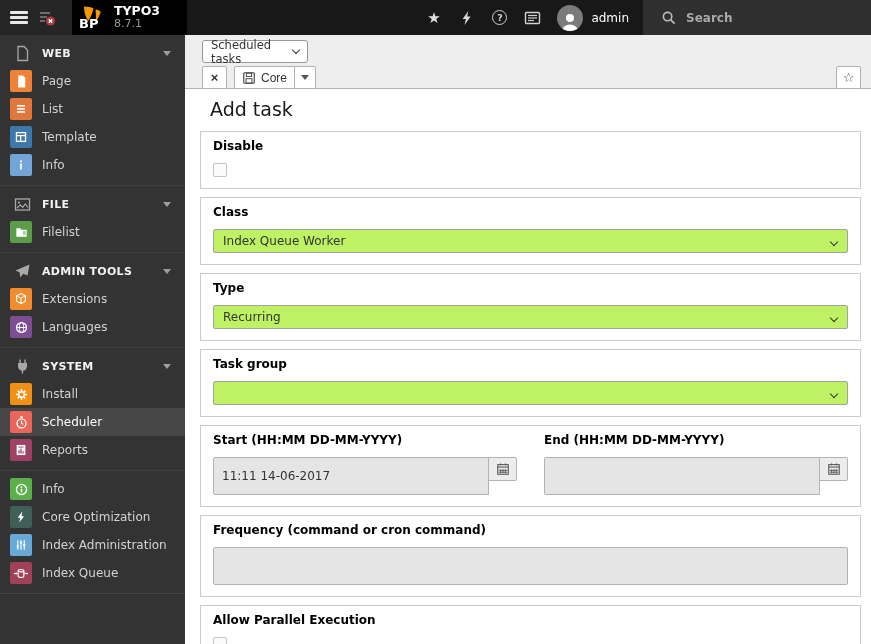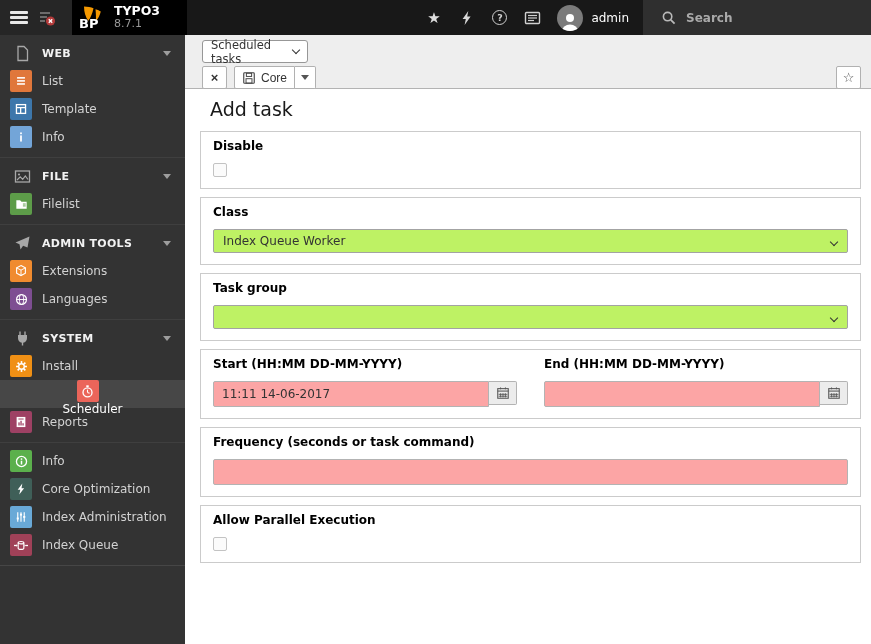--- a/index.html
+++ b/index.html
@@ -37,21 +37,21 @@
   
   .sidebar { width:185px; background:#333; flex:0 0 auto; overflow:hidden; }
   .side-section { padding:4px 0 6px; }
   .side-section + .side-section { border-top:1px solid #3f3f3f; }
   .side-section.last { border-bottom:1px solid #464646; }
   .sec-header { height:28px; display:flex; align-items:center; padding:0 14px; cursor:pointer; }
   .sec-icon { width:17px; height:17px; margin-right:11px; flex:0 0 auto; }
   .sec-label { flex:1; color:#f2f2f2; font-size:11px; font-weight:bold; letter-spacing:.3px; }
   .caret-down { width:0; height:0; border-left:4px solid transparent; border-right:4px solid transparent; border-top:5px solid #9d9d9d; }
   .item { height:28px; display:flex; align-items:center; padding:0 10px; cursor:pointer; }
-  .item.active { background:#474747;flex-direction:column; }
+  .item.active { background:#474747; }
   .item-icon { width:22px; height:22px; border-radius:2px; margin-right:10px; flex:0 0 auto;
     display:flex; align-items:center; justify-content:center; }
   .item-label { color:#d2d2d2; font-size:12px; }
   .item.active .item-label { color:#fff; }
   
   .main { flex:1; display:flex; flex-direction:column; background:#fff; min-width:0; }
   .docheader { height:54px; background:#eee; border-bottom:1px solid #b3b3b3; padding:5px 10px 0 17px; }
   .dh-row1 { height:23px; margin-bottom:3px; display:flex; align-items:center; }
   .dh-select { width:106px; height:23px; background:#fff; border:1px solid #979797; border-radius:3px;
     display:flex; align-items:center; padding:0 8px; font-size:11.5px; color:#333; cursor:pointer; }
@@ -68,21 +68,21 @@
   
   .content { padding:7px 10px 0 15px; flex:1; overflow:hidden; }
   .page-title { font-size:19px; font-weight:400; color:#1a1a1a; margin:2px 0 11px 10px; }
   .panel { border:1px solid #cbcbcb; background:#fff; margin-bottom:8px; padding:7px 12px 11px; }
   .flabel { font-size:12px; font-weight:bold; color:#000; line-height:14px; margin-bottom:10px; }
   .cb { display:block; width:14px; height:14px; border:1px solid #c3c3c3; border-radius:2px; background:#fbfbfb; margin-top:1px; cursor:pointer; }
   .select { position:relative; height:24px; border:1px solid #a3a3a3; border-radius:2px; background:#bef264;
     display:flex; align-items:center; padding:0 26px 0 9px; font-size:12px; color:#333; cursor:pointer; }
   .select .chev { position:absolute; right:10px; top:9px; margin:0; }
   .input { display:block; width:100%; height:24px; border:1px solid #b3b3b3; border-radius:2px;
-    font-size:12px; color:#333; padding:12px 8px; font-family:inherit; background:#fca5a5; }
+    font-size:12px; color:#333; padding:18px 8px; font-family:inherit; background:#e5e5e5; }
   .dt-row { display:flex; gap:27px; }
   .dt-col { flex:1; min-width:0; }
   .input-group { display:flex; }
   .input-group .input { flex:1; border-radius:2px 0 0 2px; min-width:0; }
   .addon { width:28px; height:24px; border:1px solid #b3b3b3; border-left:none; background:#ececec;
     border-radius:0 2px 2px 0; display:flex; align-items:center; justify-content:center; cursor:pointer; flex:0 0 auto; }
 </style>
 </head>
 <body>
 
@@ -167,20 +167,28 @@
 
   <aside class="sidebar">
 
     <div class="side-section">
       <div class="sec-header">
         <svg class="sec-icon" viewBox="0 0 17 17">
             <path d="M4 1.5h6l3.5 3.5v10.5H4z" fill="none" stroke="#a8a8a8" stroke-width="1.3"></path>
           </svg>
         <span class="sec-label">WEB</span>
         <span class="caret-down"></span>
+      </div>
+      <div class="item">
+        <span class="item-icon" style="background-color: rgb(238, 130, 55);">
+          <svg width="15" height="15" viewBox="0 0 16 16">
+              <path d="M4.5 1.5h5L12 4v10.5H4.5z" fill="#fff"></path>
+            </svg>
+        </span>
+        <span class="item-label">Page</span>
       </div>
       <div class="item">
         <span class="item-icon" style="background-color: rgb(224, 119, 59);">
           <svg width="14" height="14" viewBox="0 0 16 16">
               <g fill="#fff">
                 <rect x="3.5" y="3.5" width="9" height="1.8"></rect>
                 <rect x="3.5" y="7" width="9" height="1.8"></rect>
                 <rect x="3.5" y="10.5" width="9" height="1.8"></rect>
               </g>
             </svg>
@@ -419,20 +427,27 @@
       </div>
 
       <div class="panel">
         <div class="flabel">Class</div>
         <div class="select">
           <span>Index Queue Worker</span>
           <span class="chev"></span>
         </div>
       </div>
 
+      <div class="panel">
+        <div class="flabel">Type</div>
+        <div class="select">
+          <span>Recurring</span>
+          <span class="chev"></span>
+        </div>
+      </div>
 
       <div class="panel">
         <div class="flabel">Task group</div>
         <div class="select">
           <span></span>
           <span class="chev"></span>
         </div>
       </div>
 
       <div class="panel">
@@ -476,21 +491,21 @@
                       <line x1="3" y1="11.7" x2="13" y2="11.7"></line>
                     </g>
                   </svg>
               </span>
             </div>
           </div>
         </div>
       </div>
 
       <div class="panel">
-        <div class="flabel">Frequency (seconds or task command)</div>
+        <div class="flabel">Frequency (command or cron command)</div>
         <input class="input" value="" style="">
       </div>
 
       <div class="panel">
         <div class="flabel">Allow Parallel Execution</div>
         <span class="cb"></span>
       </div>
     </div>
   </div>
 </div>

